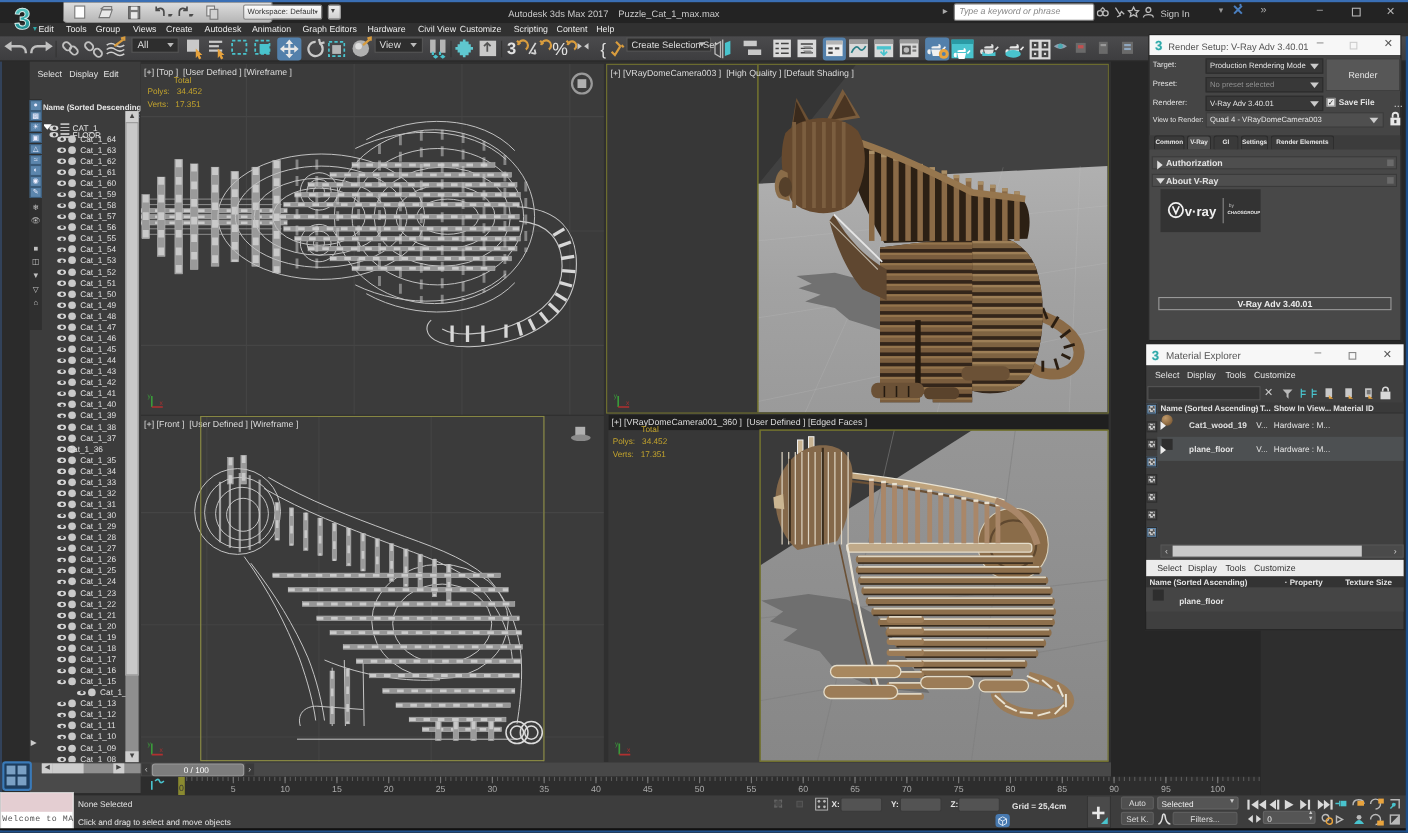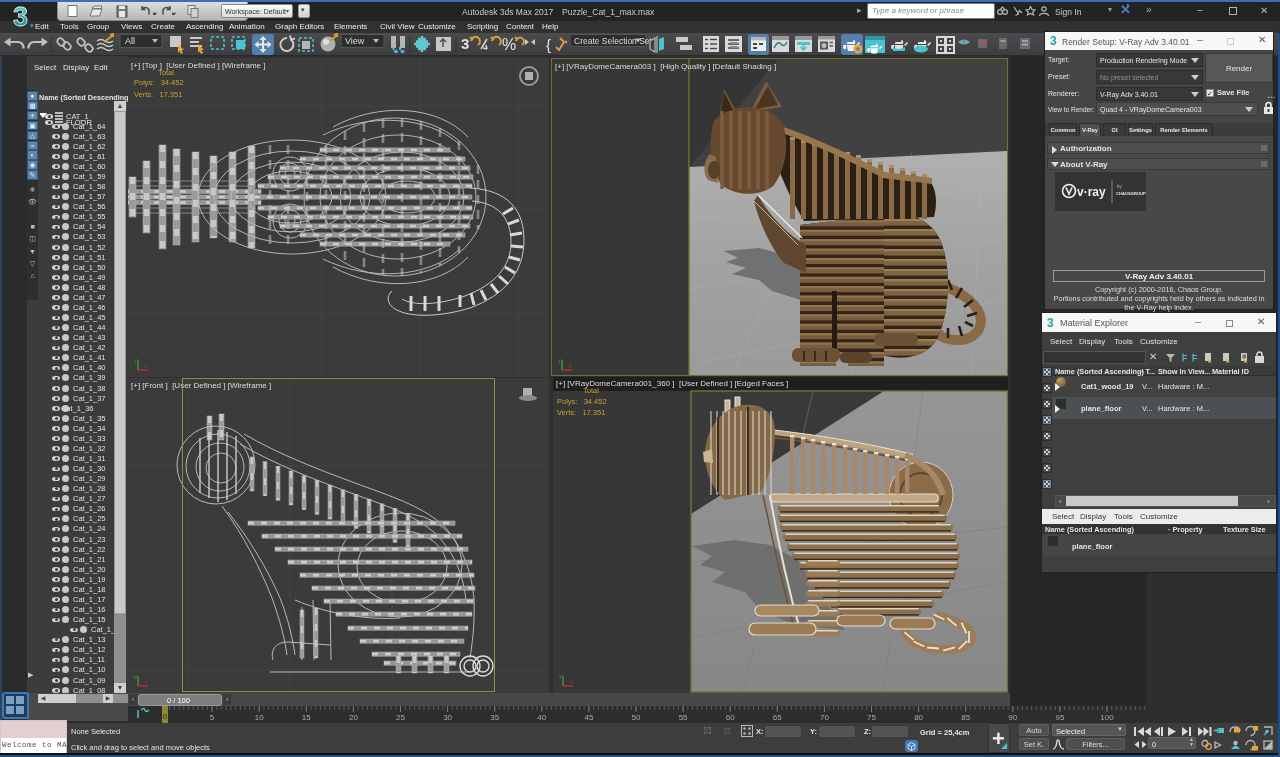--- a/index.html
+++ b/index.html
@@ -68,24 +68,24 @@
 <span class="t" style="left:1146px;top:4px;font-size:10px;color:#aaa">»</span>
 <span class="t" style="left:1197px;top:4px;font-size:10px;color:#b5b5b5">–</span>
 <div class="abs" style="left:1229px;top:7px;width:8px;height:8px;border:1px solid #b5b5b5"></div>
 <span class="t" style="left:1260px;top:5px;font-size:10px;color:#b5b5b5">✕</span>
 <div class="abs" style="left:0;top:21px;width:1280px;height:12px;background:#313131"></div>
 <span class="t" style="left:35px;top:22px;font-size:8px;color:#ececec">Edit</span>
 <span class="t" style="left:60px;top:22px;font-size:8px;color:#ececec">Tools</span>
 <span class="t" style="left:87px;top:22px;font-size:8px;color:#ececec">Group</span>
 <span class="t" style="left:121px;top:22px;font-size:8px;color:#ececec">Views</span>
 <span class="t" style="left:151px;top:22px;font-size:8px;color:#ececec">Create</span>
-<span class="t" style="left:186px;top:22px;font-size:8px;color:#ececec">Ascending</span>
+<span class="t" style="left:186px;top:22px;font-size:8px;color:#ececec">Autodesk</span>
 <span class="t" style="left:229px;top:22px;font-size:8px;color:#ececec">Animation</span>
 <span class="t" style="left:275px;top:22px;font-size:8px;color:#ececec">Graph Editors</span>
-<span class="t" style="left:334px;top:22px;font-size:8px;color:#ececec">Elements</span>
+<span class="t" style="left:334px;top:22px;font-size:8px;color:#ececec">Hardware</span>
 <span class="t" style="left:380px;top:22px;font-size:8px;color:#ececec">Civil View</span>
 <span class="t" style="left:418px;top:22px;font-size:8px;color:#ececec">Customize</span>
 <span class="t" style="left:467px;top:22px;font-size:8px;color:#ececec">Scripting</span>
 <span class="t" style="left:506px;top:22px;font-size:8px;color:#ececec">Content</span>
 <span class="t" style="left:542px;top:22px;font-size:8px;color:#ececec">Help</span>
 <div class="abs" style="left:0;top:33px;width:1280px;height:23px;background:linear-gradient(#4b4b4d,#3d3d3f);border-bottom:1px solid #2a2a2a"></div>
 <svg class="abs" style="left:0;top:33px" width="1044" height="23" viewBox="0 0 1044 23">
 <defs>
  <g id="teapot">
           <path d="M3 8 q-3 -1 -3 2 q0 3 3 2 M4 7 h8 q1 -4 -2 -4 q1 2 -1 2 h-3 q-3 0 -2 2 z M3.5 8 h9 l-1.5 6 h-6 z M13 8 l3 -3 l1 1 l-2.5 3"></path>
@@ -1634,21 +1634,20 @@
 <div class="abs" style="left:10px;top:140px;width:91px;height:39px;background:#333"></div>
 <svg class="abs" style="left:10px;top:140px" width="91" height="39" viewBox="0 0 91 39">
 <circle cx="14" cy="19" r="6.5" fill="none" stroke="#f0f0f0" stroke-width="1.6"></circle>
 <path d="M11 15.5 l3 6.5 l3 -6.5" fill="none" stroke="#f0f0f0" stroke-width="1.6"></path>
 <text x="22" y="24" font-size="12" fill="#f0f0f0" font-family="Liberation Sans" font-weight="bold">v·ray</text>
 <line x1="57" y1="8" x2="57" y2="31" stroke="#888" stroke-width="1"></line>
 <text x="62" y="16" font-size="4.5" fill="#bbb">by</text>
 <text x="61" y="22.5" font-size="4.1" fill="#e8e8e8" font-weight="bold">CHAOSGROUP</text>
 </svg>
 <div class="abs" style="left:8px;top:238px;width:212px;height:12px;border:1px solid #999;background:#484848;color:#eee;font-size:8px;text-align:center;line-height:12px;font-weight:bold">V-Ray Adv 3.40.01</div>
-<div class="abs" style="left:4px;top:254px;width:220px;height:26px;color:#ddd;font-size:7.3px;text-align:center;line-height:1.2">Copyright (c) 2000-2016, Chaos Group.<br>Portions contributed and copyrights held by others as indicated in the V-Ray help index.</div>
 </div>
 <div class="abs" style="left:1041px;top:312px;width:236px;height:261px;background:#3f3f3f;border:1px solid #222">
 <div class="abs" style="left:0;top:0;width:234px;height:19px;background:#f7f7f7"></div>
 <span class="t" style="left:5px;top:3px;font-size:12px;font-weight:bold;color:#2fa8a8;text-shadow:0 0 1px #9adede">3</span>
 <span class="t" style="left:18px;top:5px;font-size:9px;color:#555">Material Explorer</span>
 <span class="t" style="left:153px;top:2px;font-size:11px;color:#777">–</span>
 <div class="abs" style="left:184px;top:7px;width:7px;height:7px;border:1px solid #888"></div>
 <span class="t" style="left:215px;top:3px;font-size:10px;color:#555">✕</span>
 <span class="t" style="left:8px;top:24px;font-size:8px">Select</span>
 <span class="t" style="left:37px;top:24px;font-size:8px">Display</span>

